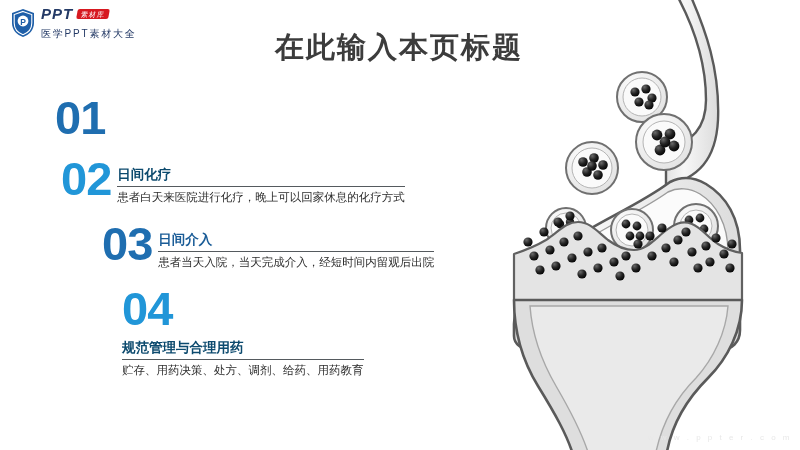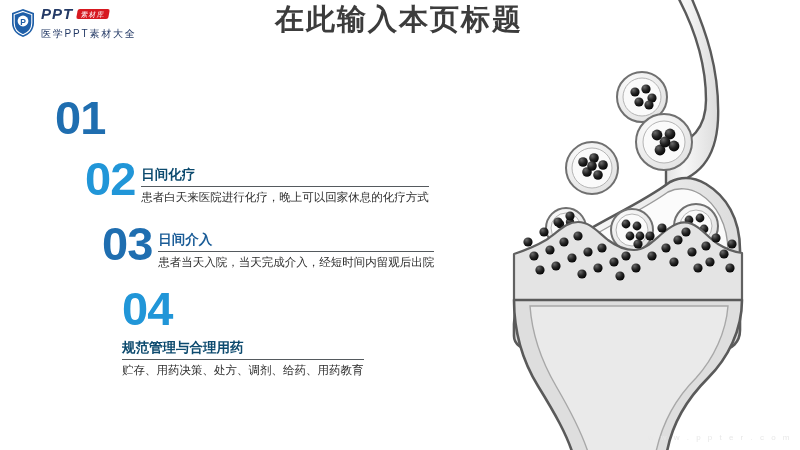--- a/index.html
+++ b/index.html
@@ -63,21 +63,21 @@
     font-size: 10px;
     color: #243a66;
     letter-spacing: 1.8px;
     line-height: 1;
   }
 
   
   .page-title {
     position: absolute;
     left: 275px;
-    top: 4px;
+    top: 32px;
     font-size: 29px;
     font-weight: bold;
     color: #3c3c3c;
     letter-spacing: 2px;
     line-height: 1.1;
     white-space: nowrap;
   }
 
   
   .items {
@@ -115,21 +115,21 @@
     margin-bottom: 3px;
   }
   .item-desc {
     font-size: 11.5px;
     color: #2d2d2d;
     line-height: 1.25;
     white-space: nowrap;
   }
 
   .item-1 { margin-left: 55px; }
-  .item-2 { margin-left: 85px; }
+  .item-2 { margin-left: 61px; }
   .item-3 { margin-left: 102px; }
   .item-4 { margin-left: 122px; flex-direction: column; }
 
   .num-dark { color: #1f6eb0; }
   .num-light { color: #2196d8; }
   .head-dark { color: #1a5c97; }
   .head-light { color: #0c4a6e; }
 
   
   .illustration {

